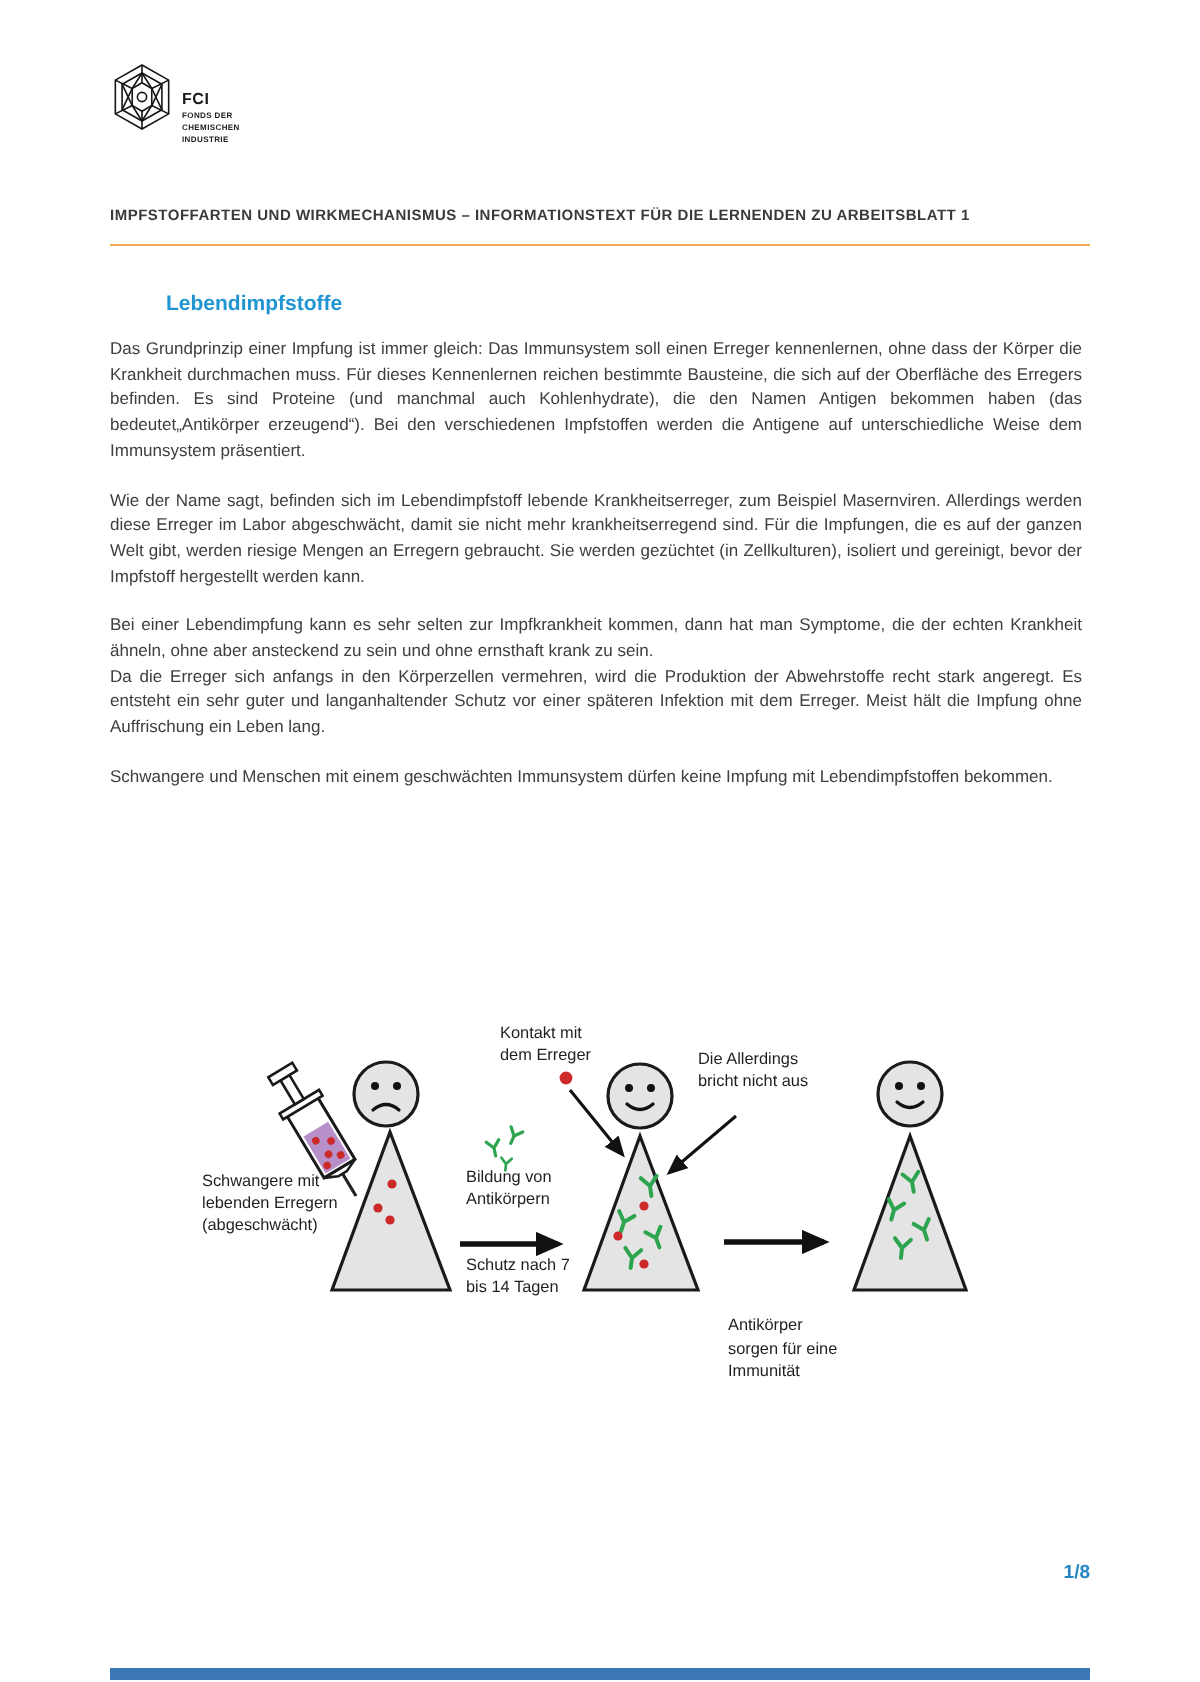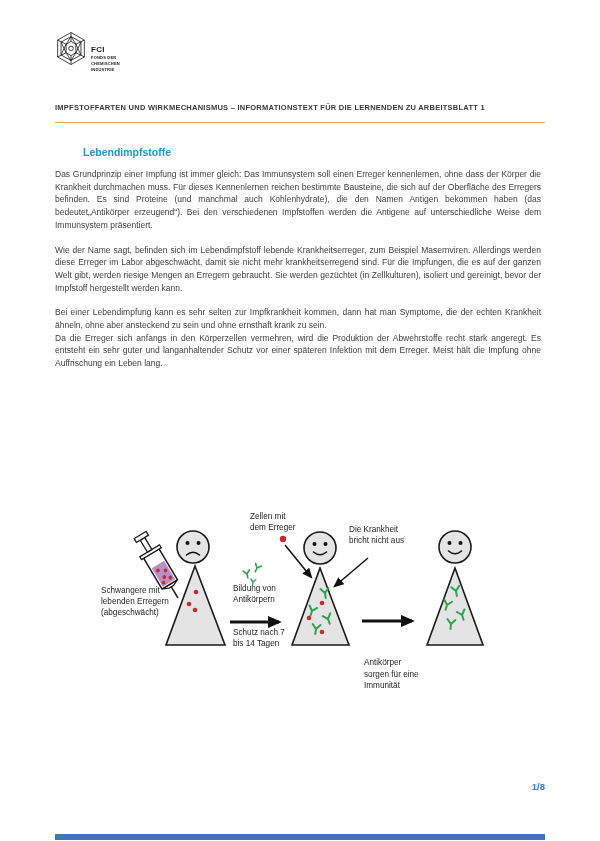--- a/index.html
+++ b/index.html
@@ -84,20 +84,21 @@
 
   <div class="doc-title">IMPFSTOFFARTEN UND WIRKMECHANISMUS – INFORMATIONSTEXT FÜR DIE LERNENDEN ZU ARBEITSBLATT 1</div>
   <div class="orange-rule"></div>
 
   <h2 class="section-heading">Lebendimpfstoffe</h2>
   <div class="textcol">
     <p class="para">Das Grundprinzip einer Impfung ist immer gleich: Das Immunsystem soll einen Erreger kennenlernen, ohne dass der Körper die Krankheit durchmachen muss. Für dieses Kennenlernen reichen bestimmte Bausteine, die sich auf der Oberfläche des Erregers befinden. Es sind Proteine (und manchmal auch Kohlenhydrate), die den Namen Antigen bekommen haben (das bedeutet„Antikörper erzeugend“). Bei den verschiedenen Impfstoffen werden die Antigene auf unterschiedliche Weise dem Immunsystem präsentiert.</p>
     <p class="para">Wie der Name sagt, befinden sich im Lebendimpfstoff lebende Krankheitserreger, zum Beispiel Masernviren. Allerdings werden diese Erreger im Labor abgeschwächt, damit sie nicht mehr krankheitserregend sind. Für die Impfungen, die es auf der ganzen Welt gibt, werden riesige Mengen an Erregern gebraucht. Sie werden gezüchtet (in Zellkulturen), isoliert und gereinigt, bevor der Impfstoff hergestellt werden kann.</p>
     <p class="para tight">Bei einer Lebendimpfung kann es sehr selten zur Impfkrankheit kommen, dann hat man Symptome, die der echten Krankheit ähneln, ohne aber ansteckend zu sein und ohne ernsthaft krank zu sein.</p>
     <p class="para">Da die Erreger sich anfangs in den Körperzellen vermehren, wird die Produktion der Abwehrstoffe recht stark angeregt. Es entsteht ein sehr guter und langanhaltender Schutz vor einer späteren Infektion mit dem Erreger. Meist hält die Impfung ohne Auffrischung ein Leben lang.</p>
+    <p class="para tight">Schwangere und Menschen mit einem geschwächten Immunsystem dürfen keine Impfung mit Lebendimpfstoffen bekommen.</p>
   </div>
 
   <div class="diagram">
     <svg width="490" height="235" viewBox="0 0 490 235">
       <defs>
         <g id="ab" stroke="#2da44e" stroke-width="2" stroke-linecap="round" fill="none">
           <path d="M0,5 L0,0 M0,0 L-4,-4.5 M0,0 L4,-4.5"></path>
         </g>
         <marker id="ah-thin" markerWidth="7" markerHeight="6" refX="5.5" refY="3" orient="auto">
           <polygon points="0,0 7,3 0,6" fill="#111"></polygon>
@@ -167,25 +168,25 @@
         <circle cx="405.5" cy="38" r="2" fill="#111"></circle>
         <path d="M393.5,46 Q400,51.5 406.5,46" fill="none" stroke="#111" stroke-width="1.6" stroke-linecap="round"></path>
         <use href="#ab" transform="translate(401,86) rotate(-10)"></use>
         <use href="#ab" transform="translate(392,100) rotate(16)"></use>
         <use href="#ab" transform="translate(407,110) rotate(-18)"></use>
         <use href="#ab" transform="translate(396,119) rotate(6)"></use>
       </g>
     </svg>
 
     <div class="dlabel lbl-kontakt">
-      <div>Zellen mit</div>
+      <div>Kontakt mit</div>
       <div>dem Erreger</div>
     </div>
     <div class="dlabel lbl-krankheit">
-      <div>Die Krankheit</div>
+      <div>Die Allerdings</div>
       <div>bricht nicht aus</div>
     </div>
     <div class="dlabel lbl-impfstoff">
       <div>Schwangere mit</div>
       <div>lebenden Erregern</div>
       <div>(abgeschwächt)</div>
     </div>
     <div class="dlabel lbl-bildung">
       <div>Bildung von</div>
       <div>Antikörpern</div>

